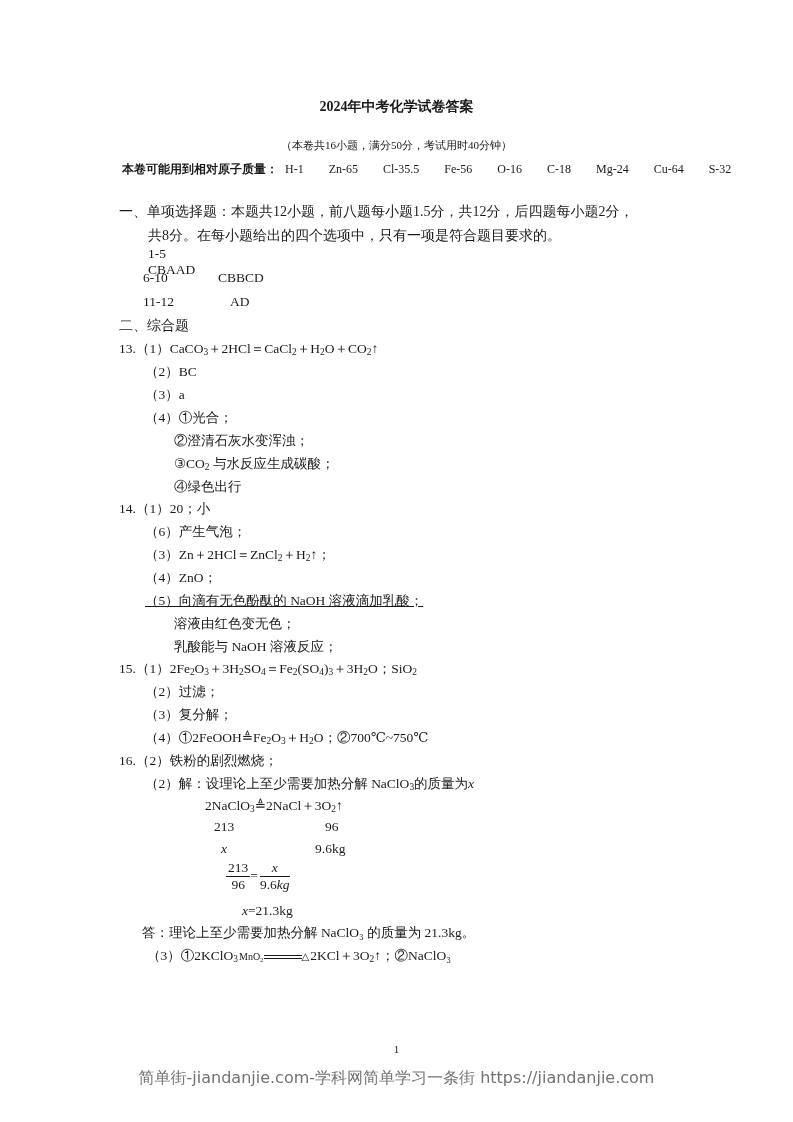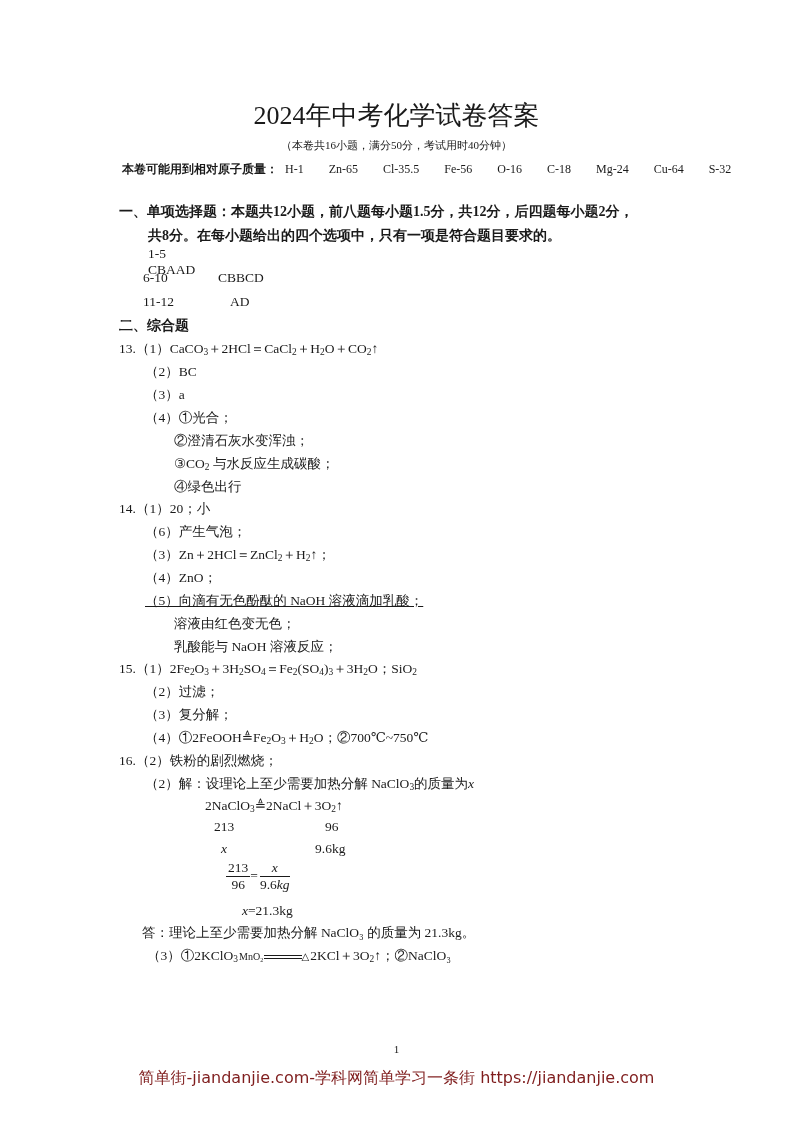--- a/index.html
+++ b/index.html
@@ -1,35 +1,35 @@
 <!DOCTYPE html>
 <html><head>
 <meta charset="utf-8">
 <style>
   html, body { margin:0; padding:0; }
   body { width:793px; height:1122px; background:#fff; position:relative; overflow:hidden;
          font-family:"Liberation Serif","DejaVu Serif",serif; color:#1a1a1a; font-size:13.5px; }
   .abs { position:absolute; white-space:nowrap; }
-  .title { left:0; width:793px; text-align:center; top:98px; font-size:26px; font-weight:normal; }
+  .title { left:0; width:793px; text-align:center; top:98px; font-size:14px; font-weight:bold; }
   .subtitle { left:0; width:793px; text-align:center; top:138px; font-size:11px; }
   .masses { left:122px; top:161px; font-size:12px; }
   .masses b { font-weight:bold; margin-right:4px; }
   .masses span.m { display:inline-block; margin-right:22px; }
-  .sec { font-weight:bold; font-size:14px; }
+  .sec { font-weight:normal; font-size:14px; }
   .row { display:flex; }
   .mc-l { width:70px; text-align:left; }
   sub { font-size:0.7em; vertical-align:-0.25em; line-height:0; }
   .frac { display:inline-flex; flex-direction:column; align-items:center; vertical-align:middle; }
   .frac .num { border-bottom:1px solid #1a1a1a; padding:0 2px; }
   .frac .den { padding:0 2px; }
   i { font-style:italic; }
   .arrow-cond { display:inline-flex; flex-direction:row; align-items:center; vertical-align:middle; font-size:10px; line-height:10px; margin:0 1px; }
   .arrow-cond .bar { width:38px; border-top:1px solid #1a1a1a; border-bottom:1px solid #1a1a1a; height:2px; }
   .pagenum { left:0; width:793px; text-align:center; top:1043px; font-size:11px; }
-  .footer { left:0; width:793px; text-align:center; top:1068px; font-size:16px; font-family:"DejaVu Sans","Liberation Sans",sans-serif; color:#7f1d1d; }
+  .footer { left:0; width:793px; text-align:center; top:1068px; font-size:16px; font-family:"DejaVu Sans","Liberation Sans",sans-serif; color:#737373; }
 </style>
 </head>
 <body>
 
 <div class="abs title">2024年中考化学试卷答案</div>
 <div class="abs subtitle">（本卷共16小题，满分50分，考试用时40分钟）</div>
 <div class="abs masses">
   <b>本卷可能用到相对原子质量：</b>
   <span class="m">H-1</span>
   <span class="m">Zn-65</span>

